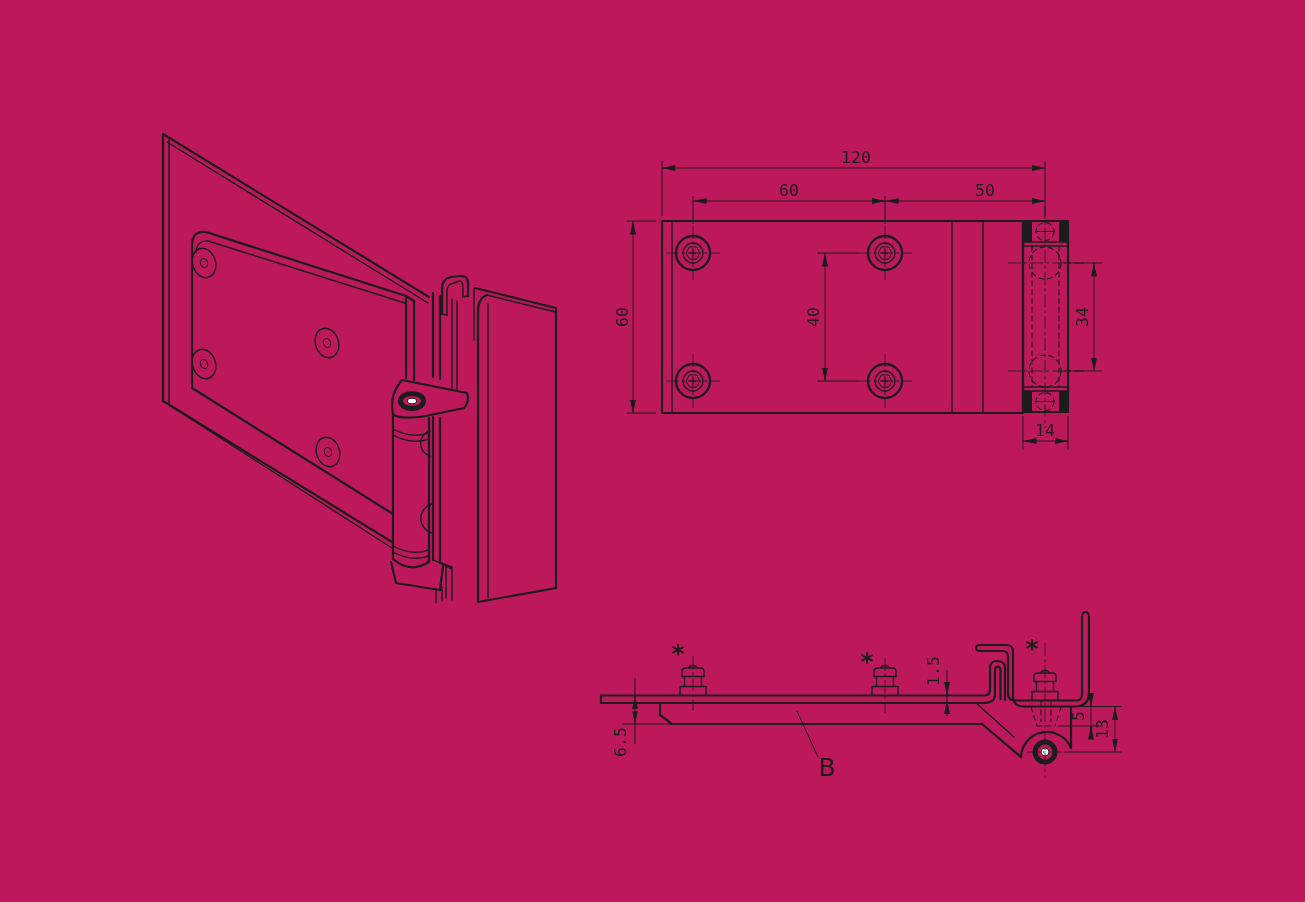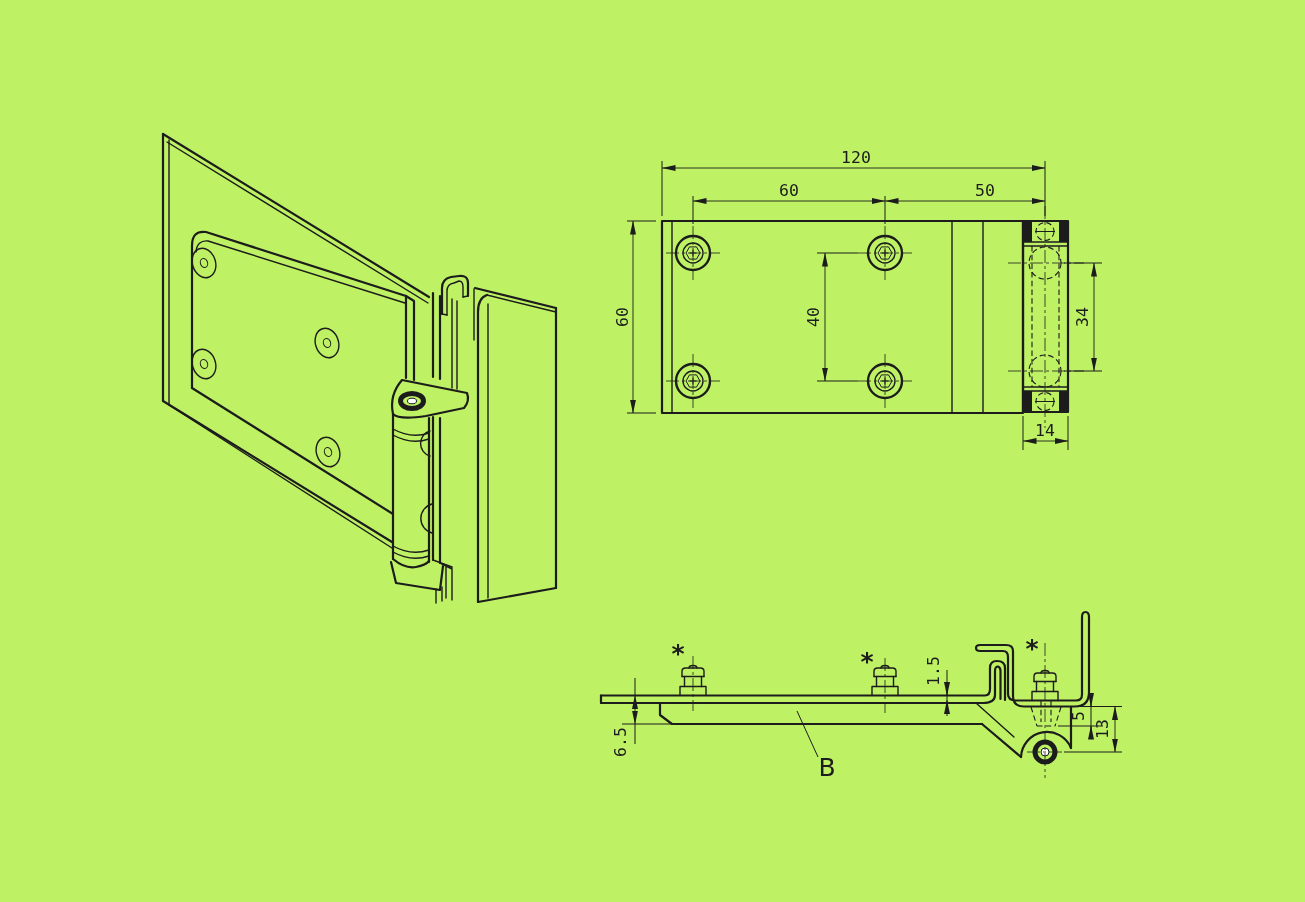--- a/index.html
+++ b/index.html
@@ -1,16 +1,16 @@
 <!DOCTYPE html>
 <html><head>
 <meta charset="utf-8">
 <style>
   html,body{margin:0;padding:0;background:#ffffff;}
-  .canvas{position:relative;width:1305px;height:902px;background:#bef264;overflow:hidden;}
+  .canvas{position:relative;width:1305px;height:902px;background:#be185d;overflow:hidden;}
   svg{position:absolute;left:0;top:0;}
   .o{fill:none;stroke:#1c1c1c;stroke-width:2.2;stroke-linejoin:round;stroke-linecap:round;}
   .m{fill:none;stroke:#1c1c1c;stroke-width:1.4;stroke-linejoin:round;stroke-linecap:round;}
   .t{fill:none;stroke:#1c1c1c;stroke-width:1;stroke-linecap:butt;}
   .dim{fill:none;stroke:#1c1c1c;stroke-width:0.9;}
   .dash{fill:none;stroke:#1c1c1c;stroke-width:1.1;stroke-dasharray:5.5 3.2;}
   .cl{fill:none;stroke:#1c1c1c;stroke-width:0.8;stroke-dasharray:13 3 3 3;}
   .ring{fill:none;stroke:#1c1c1c;stroke-width:5;}
   .blk{fill:#1c1c1c;stroke:none;}
   .wfill{fill:#ffffff;}

